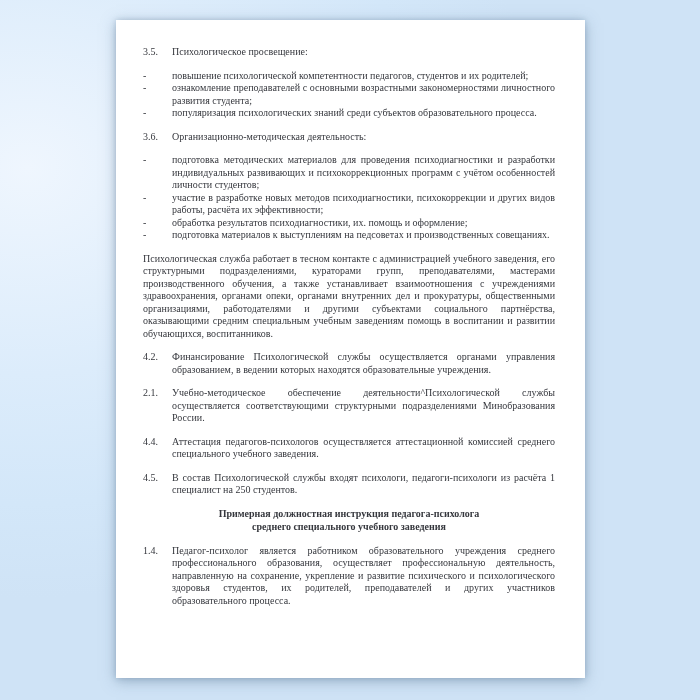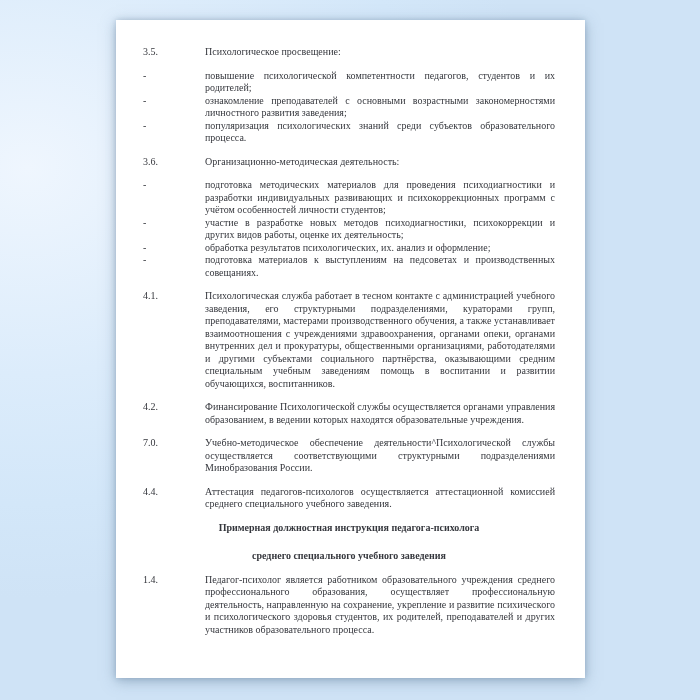--- a/index.html
+++ b/index.html
@@ -36,96 +36,98 @@
   }
   .block { margin-bottom: 11px; }
   .row { display: flex; }
   .num {
     flex: 0 0 29px;
     text-align: left;
   }
   .txt {
     flex: 1;
     text-align: justify;
-    margin-left: 33px;
   }
   .heading {
     text-align: center;
     font-weight: bold;
     margin-bottom: 11px;
   }
-  .heading.tight { margin-bottom: 16px; }
+  .heading.tight { margin-bottom: 1px; }
 </style>
 </head>
 <body>
 
 <div class="canvas">
   <div class="page">
     <div class="content">
 
       <div class="block row">
         <span class="num">3.5.</span>
         <span class="txt">Психологическое просвещение:</span>
       </div>
 
       <div class="block">
         <div class="row">
           <span class="num">-</span>
           <span class="txt">повышение психологической компетентности педагогов, студентов и их родителей;</span>
         </div>
         <div class="row">
           <span class="num">-</span>
-          <span class="txt">ознакомление преподавателей с основными возрастными закономерностями личностного развития заведения;</span>
+          <span class="txt">ознакомление преподавателей с основными возрастными закономерностями личностного развития студента;</span>
         </div>
         <div class="row">
           <span class="num">-</span>
           <span class="txt">популяризация психологических знаний среди субъектов образовательного процесса.</span>
         </div>
       </div>
 
       <div class="block row">
         <span class="num">3.6.</span>
         <span class="txt">Организационно-методическая деятельность:</span>
       </div>
 
       <div class="block">
         <div class="row">
           <span class="num">-</span>
           <span class="txt">подготовка методических материалов для проведения психодиагностики и разработки индивидуальных развивающих и психокоррекционных программ с учётом особенностей личности студентов;</span>
         </div>
         <div class="row">
           <span class="num">-</span>
-          <span class="txt">участие в разработке новых методов психодиагностики, психокоррекции и других видов работы, оценке их деятельность;</span>
+          <span class="txt">участие в разработке новых методов психодиагностики, психокоррекции и других видов работы, расчёта их эффективности;</span>
         </div>
         <div class="row">
           <span class="num">-</span>
-          <span class="txt">обработка результатов психологических, их. анализ и оформление;</span>
+          <span class="txt">обработка результатов психодиагностики, их. помощь и оформление;</span>
         </div>
         <div class="row">
           <span class="num">-</span>
           <span class="txt">подготовка материалов к выступлениям на педсоветах и производственных совещаниях.</span>
         </div>
       </div>
 
 
       <div class="block row">
-        <span class="num">4.1.</span>
         <span class="txt">Психологическая служба работает в тесном контакте с администрацией учебного заведения, его структурными подразделениями, кураторами групп, преподавателями, мастерами производственного обучения, а также устанавливает взаимоотношения с учреждениями здравоохранения, органами опеки, органами внутренних дел и прокуратуры, общественными организациями, работодателями и другими субъектами социального партнёрства, оказывающими средним специальным учебным заведениям помощь в воспитании и развитии обучающихся, воспитанников.</span>
       </div>
       <div class="block row">
         <span class="num">4.2.</span>
         <span class="txt">Финансирование Психологической службы осуществляется органами управления образованием, в ведении которых находятся образовательные учреждения.</span>
       </div>
       <div class="block row">
-        <span class="num">7.0.</span>
+        <span class="num">2.1.</span>
         <span class="txt">Учебно-методическое обеспечение деятельности^Психологической службы осуществляется соответствующими структурными подразделениями Минобразования России.</span>
       </div>
       <div class="block row">
         <span class="num">4.4.</span>
         <span class="txt">Аттестация педагогов-психологов осуществляется аттестационной комиссией среднего специального учебного заведения.</span>
+      </div>
+      <div class="block row">
+        <span class="num">4.5.</span>
+        <span class="txt">В состав Психологической службы входят психологи, педагоги-психологи из расчёта 1 специалист на 250 студентов.</span>
       </div>
 
       <div class="heading tight">Примерная должностная инструкция педагога-психолога</div>
       <div class="heading">среднего специального учебного заведения</div>
 
 
       <div class="block row">
         <span class="num">1.4.</span>
         <span class="txt">Педагог-психолог является работником образовательного учреждения среднего профессионального образования, осуществляет профессиональную деятельность, направленную на сохранение, укрепление и развитие психического и психологического здоровья студентов, их родителей, преподавателей и других участников образовательного процесса.</span>
       </div>

